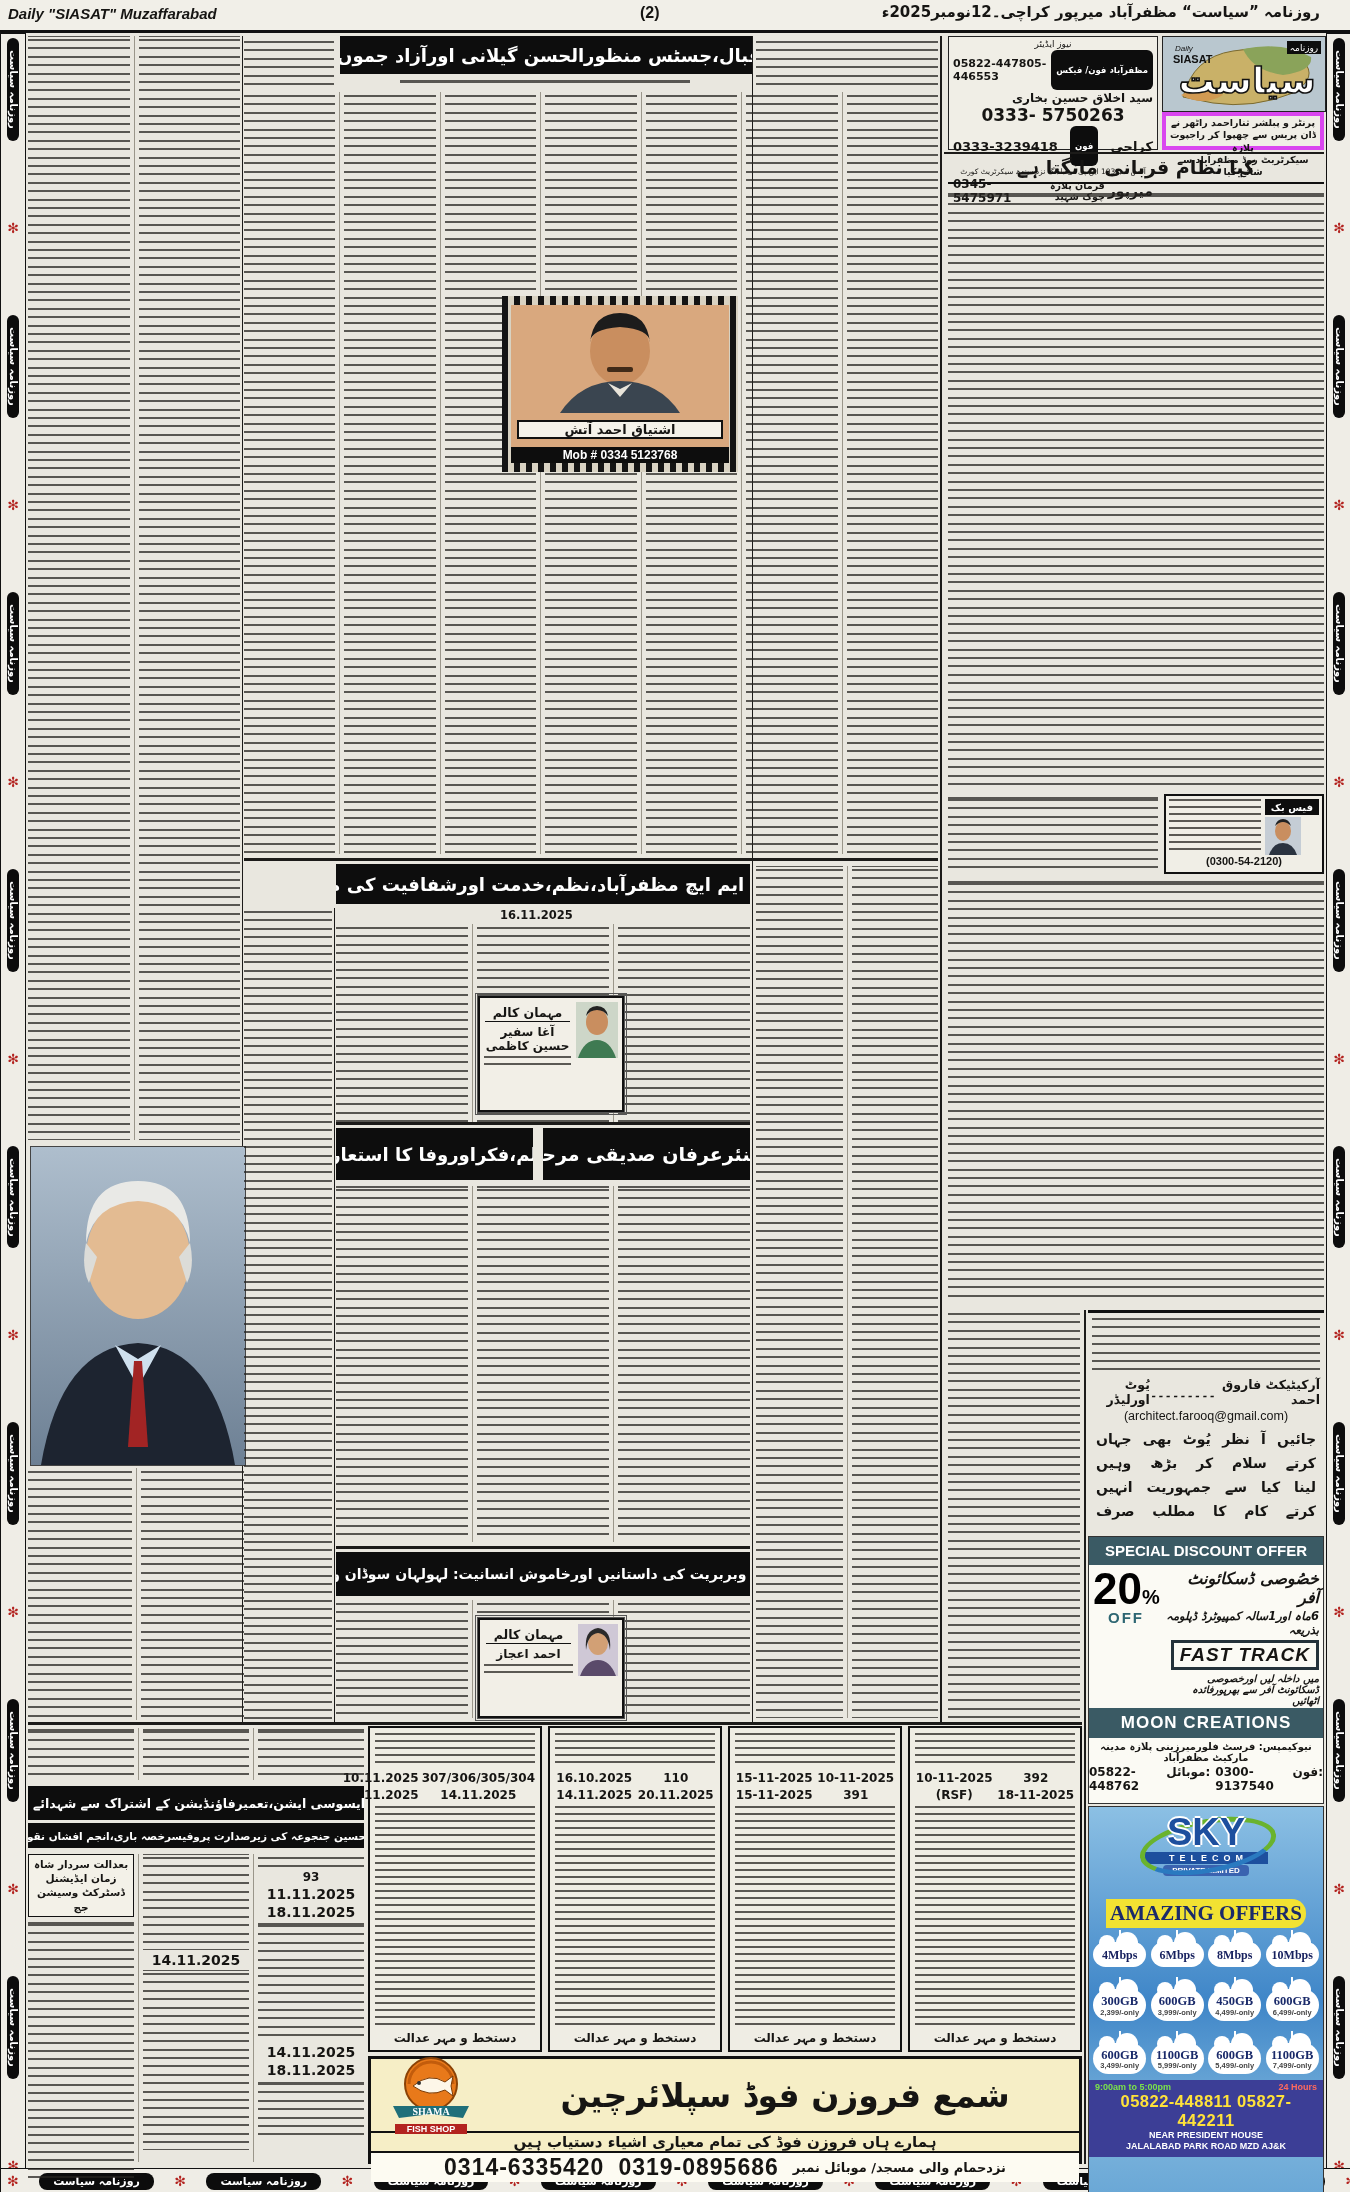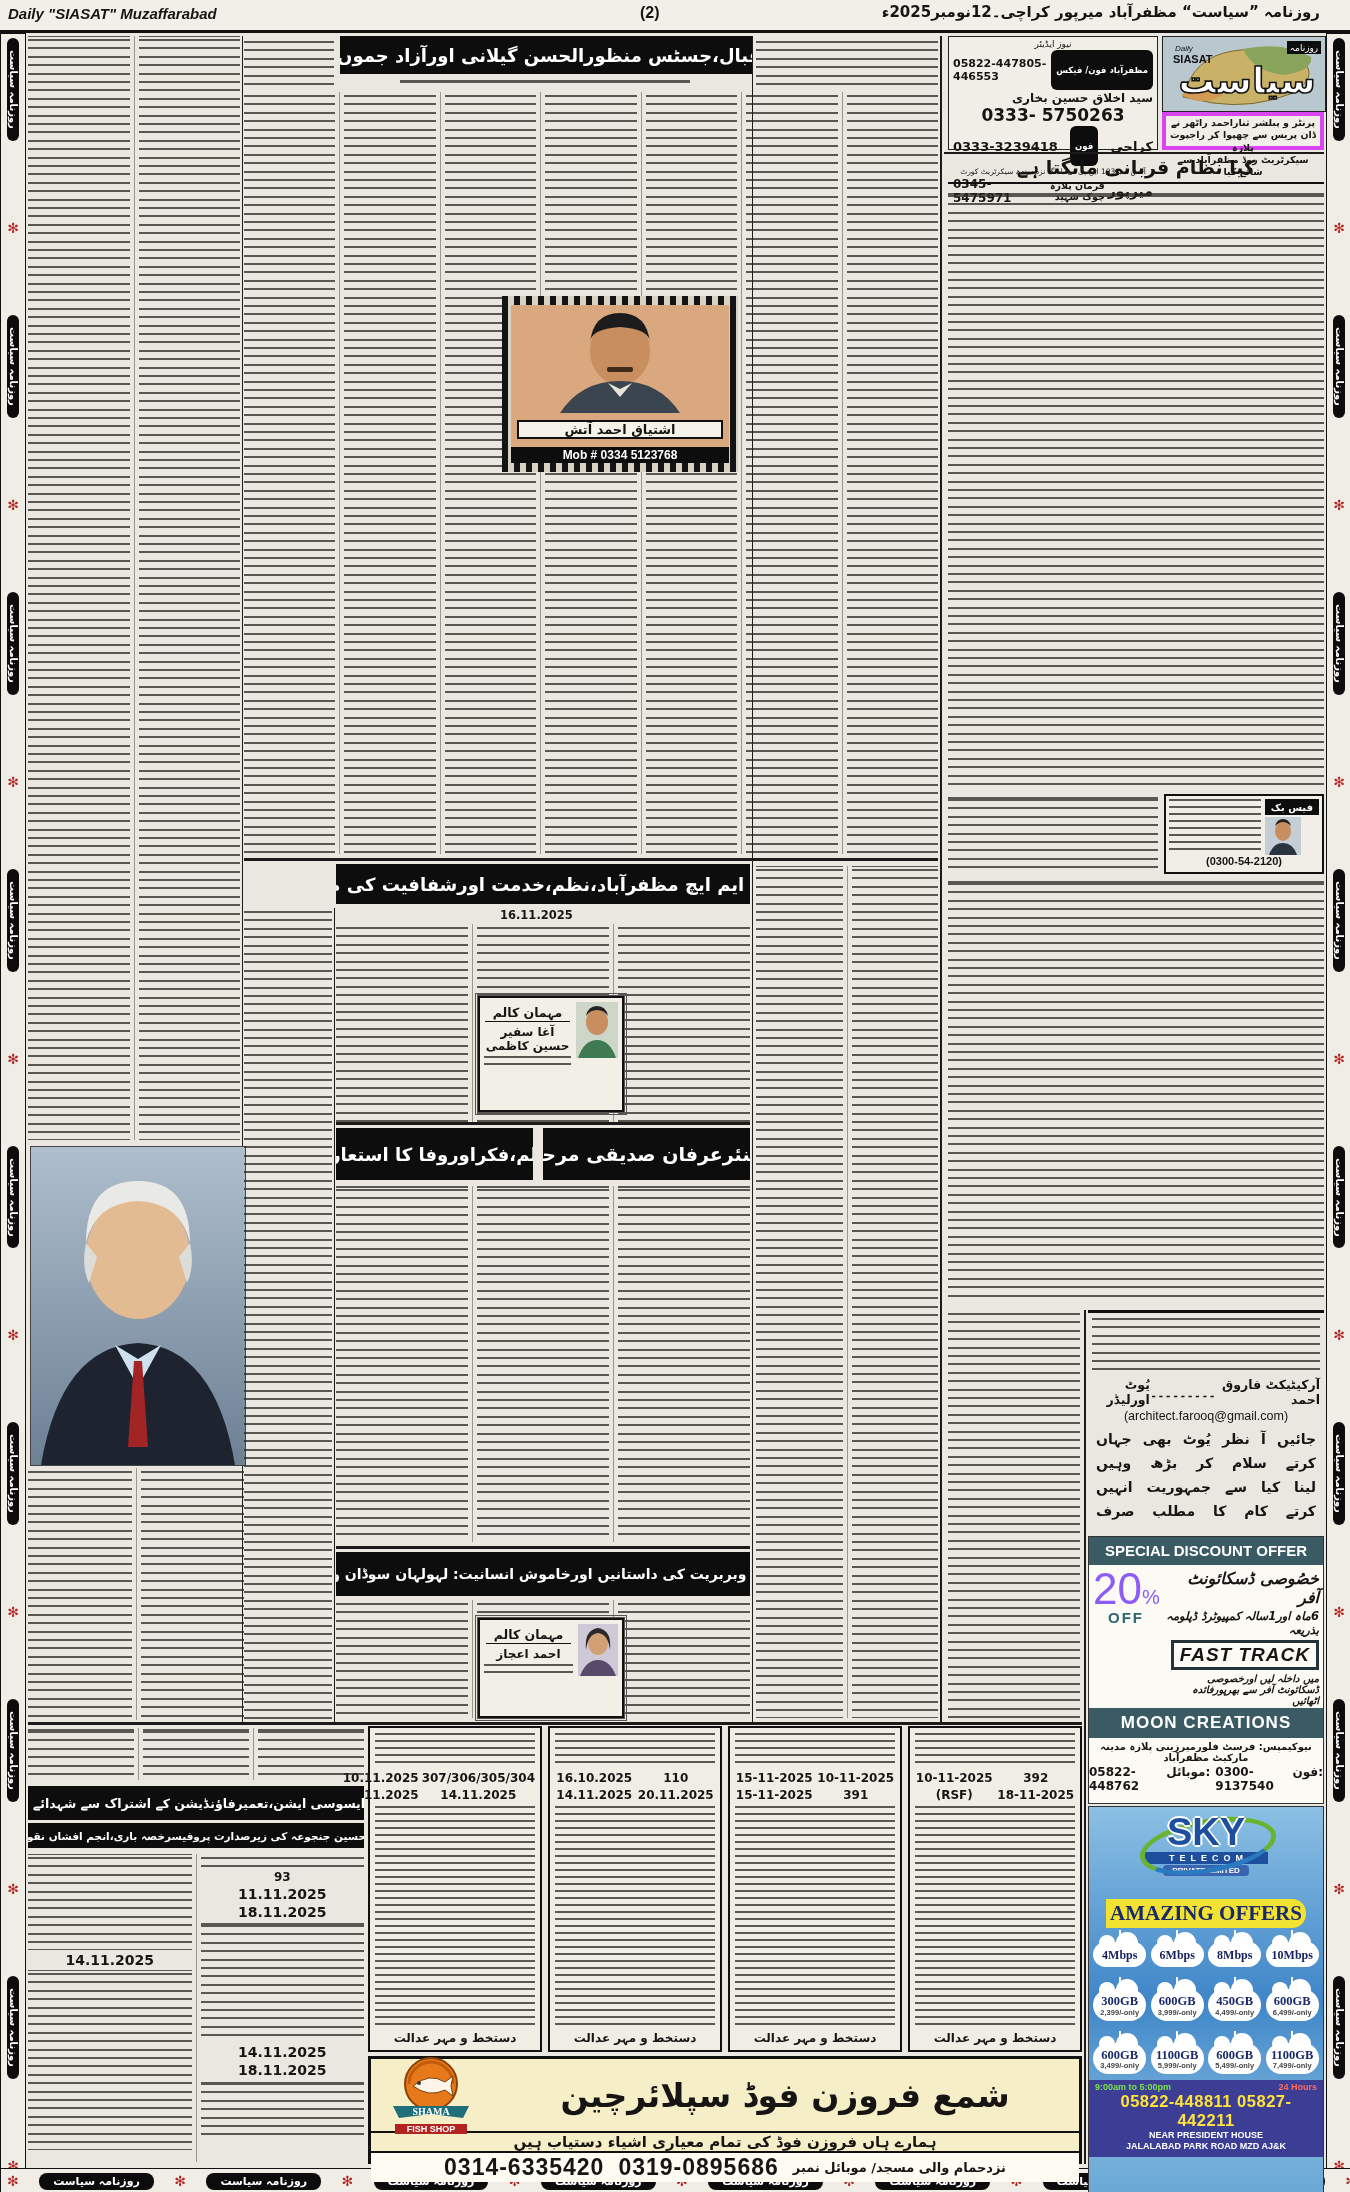--- a/index.html
+++ b/index.html
@@ -71,21 +71,21 @@
   .poem-title{display:flex;flex-direction:row-reverse;justify-content:space-between;align-items:center;
       font-size:12.5px;font-weight:bold;direction:rtl;margin-top:4px;}
   #poem-email{text-align:center;font-size:12.5px;margin:2px 0;}
   .pline{display:flex;flex-direction:row-reverse;justify-content:space-between;font-size:14px;font-weight:bold;
       padding:0 4px;margin:8px 0;direction:rtl;}
   
   #ad-disc{left:1088px;top:1536px;width:236px;height:268px;background:#fbfaf4;border:1px solid #333;box-sizing:border-box;}
   .teal-bar{background:#3a5a64;color:#fff;font-weight:bold;text-align:center;font-family:"Liberation Sans",sans-serif;}
   #disc-body{display:flex;flex-direction:row-reverse;padding:4px 4px 2px;gap:4px;}
   #disc-right{flex:1;direction:rtl;font-style:italic;}
-  #pct{color:#8b5cf6;font-size:44px;font-weight:normal;line-height:.9;font-family:"Liberation Sans",sans-serif;}
+  #pct{color:#000000;font-size:44px;font-weight:bold;line-height:.9;font-family:"Liberation Sans",sans-serif;}
   #pct small{font-size:20px;}
   #off{color:#2d6672;font-size:15px;font-weight:bold;letter-spacing:2px;font-family:"Liberation Sans",sans-serif;}
   #ft{border:3px solid #24323a;font-size:19px;font-weight:bold;letter-spacing:1px;padding:1px 6px;display:inline-block;margin:3px 0;}
   
   #ad-sky{left:1088px;top:1806px;width:236px;height:433px;background:linear-gradient(180deg,#8cc0e4,#3f86c8 45%,#7cb4dc 75%,#5e9fd2);
      border:1px solid #333;box-sizing:border-box;overflow:hidden;}
   #sky-logo{position:relative;width:150px;margin:6px auto 2px;text-align:center;height:84px;}
   #sky-ring{position:absolute;left:8px;top:6px;width:128px;height:44px;border:5px solid #6ab32e;border-radius:50%;
      transform:rotate(-10deg);border-bottom-color:#2a7ac0;}
   #sky-word{position:relative;font-size:38px;font-weight:bold;color:#1d4f9e;line-height:1;
@@ -619,20 +619,24 @@
       <div class="tx seg" style="height:120px;"></div>
       <div class="tok">14.11.2025</div>
       <div class="tok">18.11.2025</div>
       <div class="tx seg" style="height:60px;"></div>
     </div>
     <div class="col">
       <div class="tx seg" style="height:96px;"></div>
       <div class="tok">14.11.2025</div>
       <div class="tx seg" style="height:180px;"></div>
     </div>
+    <div class="col">
+      <div id="nbox-hdr">بعدالت سردار شاہ زمان ایڈیشنل ڈسٹرکٹ وسیشن جج</div>
+      <div class="tx seg" style="height:262px;margin-top:4px;"></div>
+    </div>
   </div>
 
   <div class="abs" id="shama">
     <div id="shama-main">
       <div id="shama-title">شمع فروزن فوڈ سپلائرچین</div>
       <div style="width:120px;text-align:center;">
         <svg width="104" height="68">
           <circle cx="52" cy="28" r="26" fill="#e8791a" stroke="#8a4206" stroke-width="2"></circle>
           <path d="M30 28 A22 22 0 0 1 74 28" fill="none" stroke="#c25c0c" stroke-width="3"></path>
           <path d="M34 30 Q50 16 66 26 L74 20 L72 30 L74 40 L66 34 Q50 42 34 30Z" fill="#fdf6e8" stroke="#7a3a04"></path>

